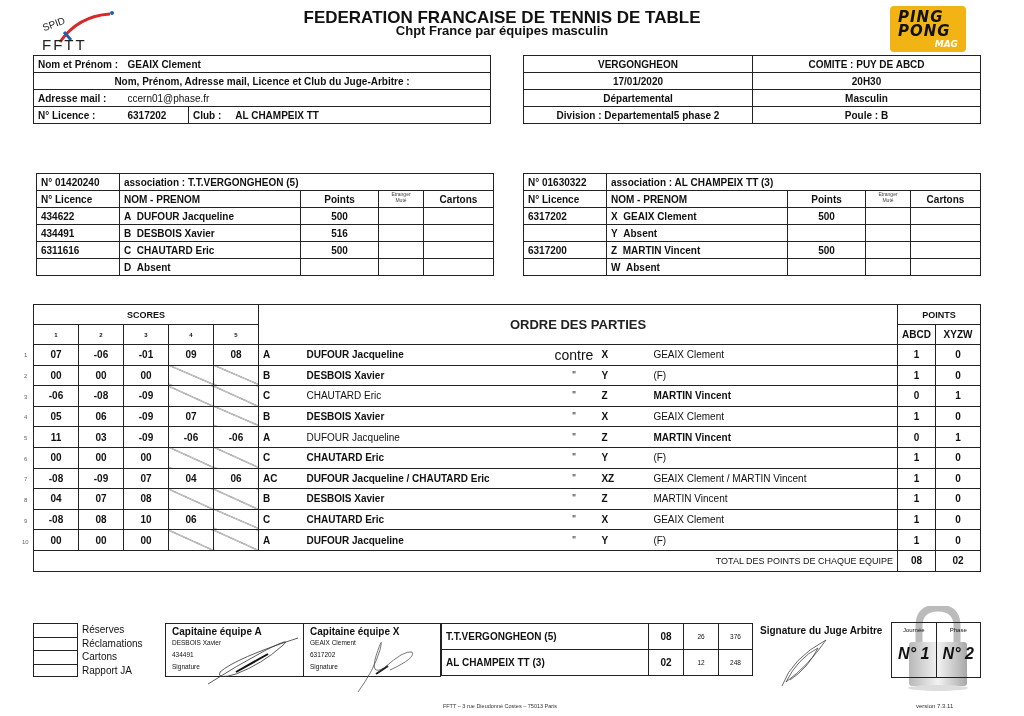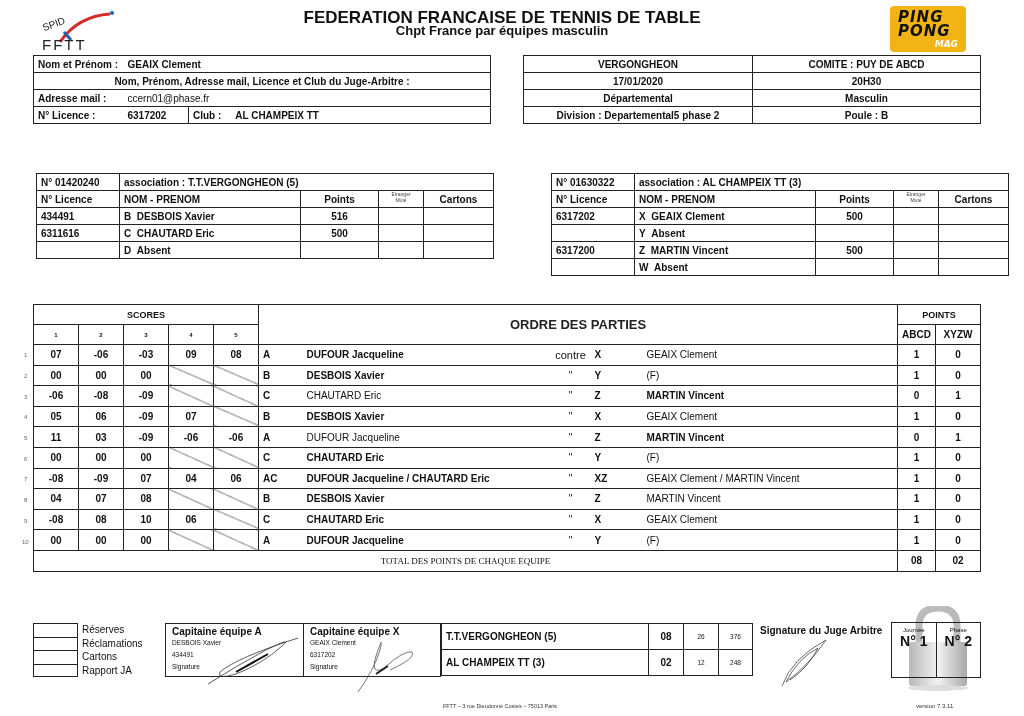--- a/index.html
+++ b/index.html
@@ -3,39 +3,39 @@
 <meta charset="utf-8">
 <style>
   * { box-sizing: border-box; margin: 0; padding: 0; }
   html, body { width: 1024px; height: 716px; background: #ffffff; overflow: hidden; }
   body { font-family: "Liberation Sans", sans-serif; color: #111; position: relative; font-size: 10px; }
   .abs { position: absolute; }
   table { border-collapse: collapse; }
   td { border: 1px solid #222; padding: 0 4px; height: 17px; font-size: 10px; white-space: nowrap; overflow: hidden; }
   .b { font-weight: bold; }
   .c { text-align: center; }
-  .r { text-align: center; font-family: Liberation Serif, serif; }
+  .r { text-align: right; }
 
   
   #title1 { left: 0; width: 1004px; top: 8px; text-align: center; font-size: 17px; font-weight: bold; letter-spacing: 0; }
   #title2 { left: 0; width: 1004px; top: 23px; text-align: center; font-size: 13px; font-weight: bold; }
   #fftt-logo { left: 38px; top: 8px; width: 84px; height: 44px; }
   #pp-logo { left: 890px; top: 6px; width: 76px; height: 46px; background: #f2b415; border-radius: 4px; }
   #pp-logo .t { position: absolute; left: 8px; font-weight: 900; font-style: italic; font-size: 15px; color: #111; letter-spacing: 1px; line-height: 14px; font-family: "DejaVu Sans", sans-serif; }
   #pp-logo .mag { position: absolute; right: 8px; bottom: 3px; color: #fff; font-weight: 900; font-style: italic; font-size: 9px; font-family: "DejaVu Sans", sans-serif; }
 
   
   #ja-table { left: 33px; top: 55px; width: 458px; }
   #ja-table td { height: 17px; }
   #meta-table { left: 523px; top: 55px; width: 458px; }
 
   
   .team-table { top: 173px; width: 458px; }
   #teamA { left: 15px; margin-left: 21px; }
-  #teamX { left: 551px; }
+  #teamX { left: 523px; }
   .tiny { font-size: 5px; line-height: 6px; vertical-align: top; color: #444; }
 
   
   #scores-table { left: 33px; top: 304px; width: 948px; }
   #scores-table td { height: 20.6px; }
   #scores-table .hdr td { height: 20px; }
   .rownum { position: absolute; left: 24px; font-size: 6px; color: #666; }
   .slash { background: linear-gradient(to top right, transparent calc(50% - 0.6px), #333 50%, transparent calc(50% + 0.6px)); }
   .thin { font-weight: normal; }
 
@@ -46,21 +46,21 @@
   #reserves-labels { left: 82px; top: 623px; font-size: 10px; line-height: 13.5px; }
   #captains { left: 165px; top: 623px; width: 276px; height: 54px; border: 1px solid #222; }
   .capt { position: absolute; top: 0; width: 138px; height: 52px; padding: 2px 6px; }
   .capt .h { font-weight: bold; font-size: 10px; }
   .capt .s { font-size: 6.5px; margin-top: 5px; }
   #result-table { left: 441px; top: 623px; width: 312px; }
   #result-table td { height: 26px; }
   #ja-sig-label { left: 760px; top: 625px; font-weight: bold; font-size: 10px; }
   #round-box { left: 891px; top: 622px; width: 90px; height: 55px; }
   #round-box td { font-size: 6px; vertical-align: top; text-align: center; height: 55px; width: 45px; padding-top: 4px; background: transparent; }
-  #round-box .big { display: block; font-size: 14px; font-weight: bold; margin-top: 0; }
+  #round-box .big { display: block; font-size: 16px; font-weight: bold; margin-top: 12px; font-style: italic; }
   #padlock { left: 905px; top: 606px; width: 66px; height: 86px; }
   #footer { left: 0; width: 1000px; top: 703px; text-align: center; font-size: 5.5px; color: #333; }
   #version { left: 916px; top: 703px; font-size: 6px; color: #333; }
 </style>
 </head>
 <body>
 
 <div id="fftt-logo" class="abs">
   <svg width="84" height="44" viewBox="0 0 84 44">
     <text x="4" y="20" font-size="10" font-family="Liberation Sans, sans-serif" fill="#222" transform="rotate(-20 14 16)">SPID</text>
@@ -127,20 +127,27 @@
     <td colspan="4" class="b">association : T.T.VERGONGHEON  (5)</td>
   </tr>
   <tr>
     <td class="b">N° Licence</td>
     <td class="b" style="width:181px">NOM - PRENOM</td>
     <td class="b c" style="width:78px">Points</td>
     <td class="c tiny" style="width:45px"><span>Etranger</span><br><span>Muté</span></td>
     <td class="b c">Cartons</td>
   </tr>
   <tr>
+    <td class="b">434622</td>
+    <td class="b"><span>A</span>&nbsp;&nbsp;<span>DUFOUR  Jacqueline</span></td>
+    <td class="b c">500</td>
+        <td></td>
+        <td></td>
+  </tr>
+  <tr>
     <td class="b">434491</td>
     <td class="b"><span>B</span>&nbsp;&nbsp;<span>DESBOIS  Xavier</span></td>
     <td class="b c">516</td>
         <td></td>
         <td></td>
   </tr>
   <tr>
     <td class="b">6311616</td>
     <td class="b"><span>C</span>&nbsp;&nbsp;<span>CHAUTARD  Eric</span></td>
     <td class="b c">500</td>
@@ -214,26 +221,26 @@
     <td class="c b" style="width:45px;font-size:6px">3</td>
     <td class="c b" style="width:45px;font-size:6px">4</td>
     <td class="c b" style="width:45px;font-size:6px">5</td>
     <td class="c b" style="width:35px">ABCD</td>
     <td class="c b" style="width:45px">XYZW</td>
   </tr>
 
   <tr>
     <td class="c b">07</td>
         <td class="c b">-06</td>
-        <td class="c b">-03</td>
+        <td class="c b">-01</td>
         <td class="c b">09</td>
         <td class="c b">08</td>
     <td class="b" style="width:44px;border-right:none">A</td>
     <td class="b" style="width:248px;border-left:none;border-right:none">DUFOUR Jacqueline</td>
-    <td class="c thin" style="width:40px;border-left:none;border-right:none;font-size:11px">contre</td>
+    <td class="c thin" style="width:40px;border-left:none;border-right:none;font-size:14px">contre</td>
     <td class="b" style="width:52px;border-left:none;border-right:none">X</td>
     <td class="thin" style="border-left:none;border-right:none">GEAIX Clement</td>
     <td style="width:0;border-left:none;padding:0"></td>
     <td class="c b">1</td>
         <td class="c b">0</td>
   </tr>
   <tr>
     <td class="c b">00</td>
         <td class="c b">00</td>
         <td class="c b">00</td>

